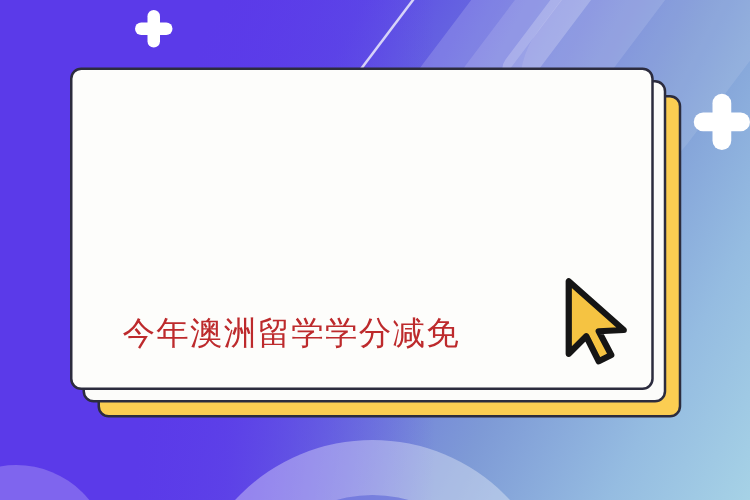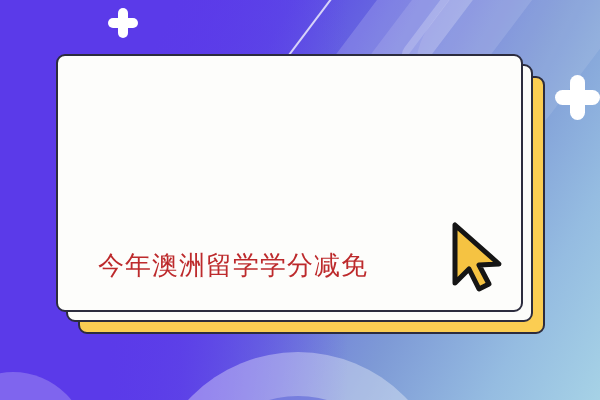--- a/index.html
+++ b/index.html
@@ -5,21 +5,21 @@
   html, body {
     margin: 0;
     padding: 0;
     background: #222;
   }
   #stage {
     position: relative;
     width: 600px;
     height: 400px;
     overflow: hidden;
-    font-family: Liberation Mono, monospace;
+    font-family: Liberation Serif, serif;
     user-select: none;
   }
 
   
   .bg {
     position: absolute;
     inset: 0;
     background: linear-gradient(118deg,
         #5b3ae9 0%,
         #5b3ae9 22%,

